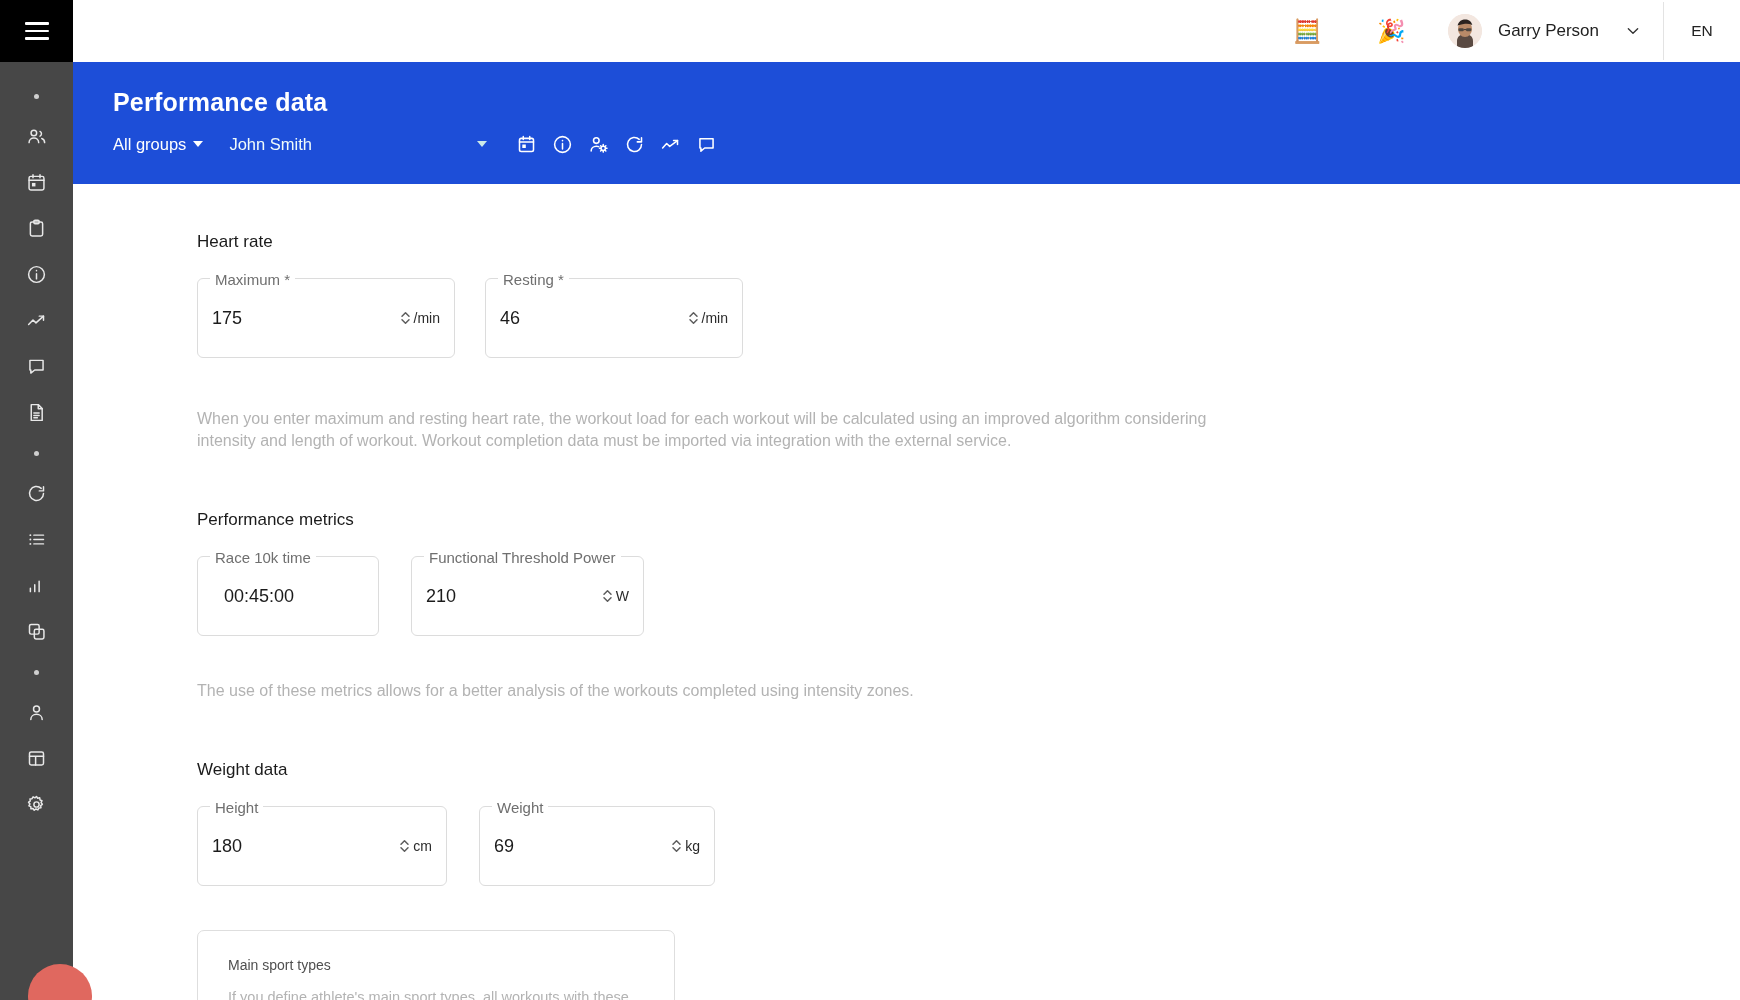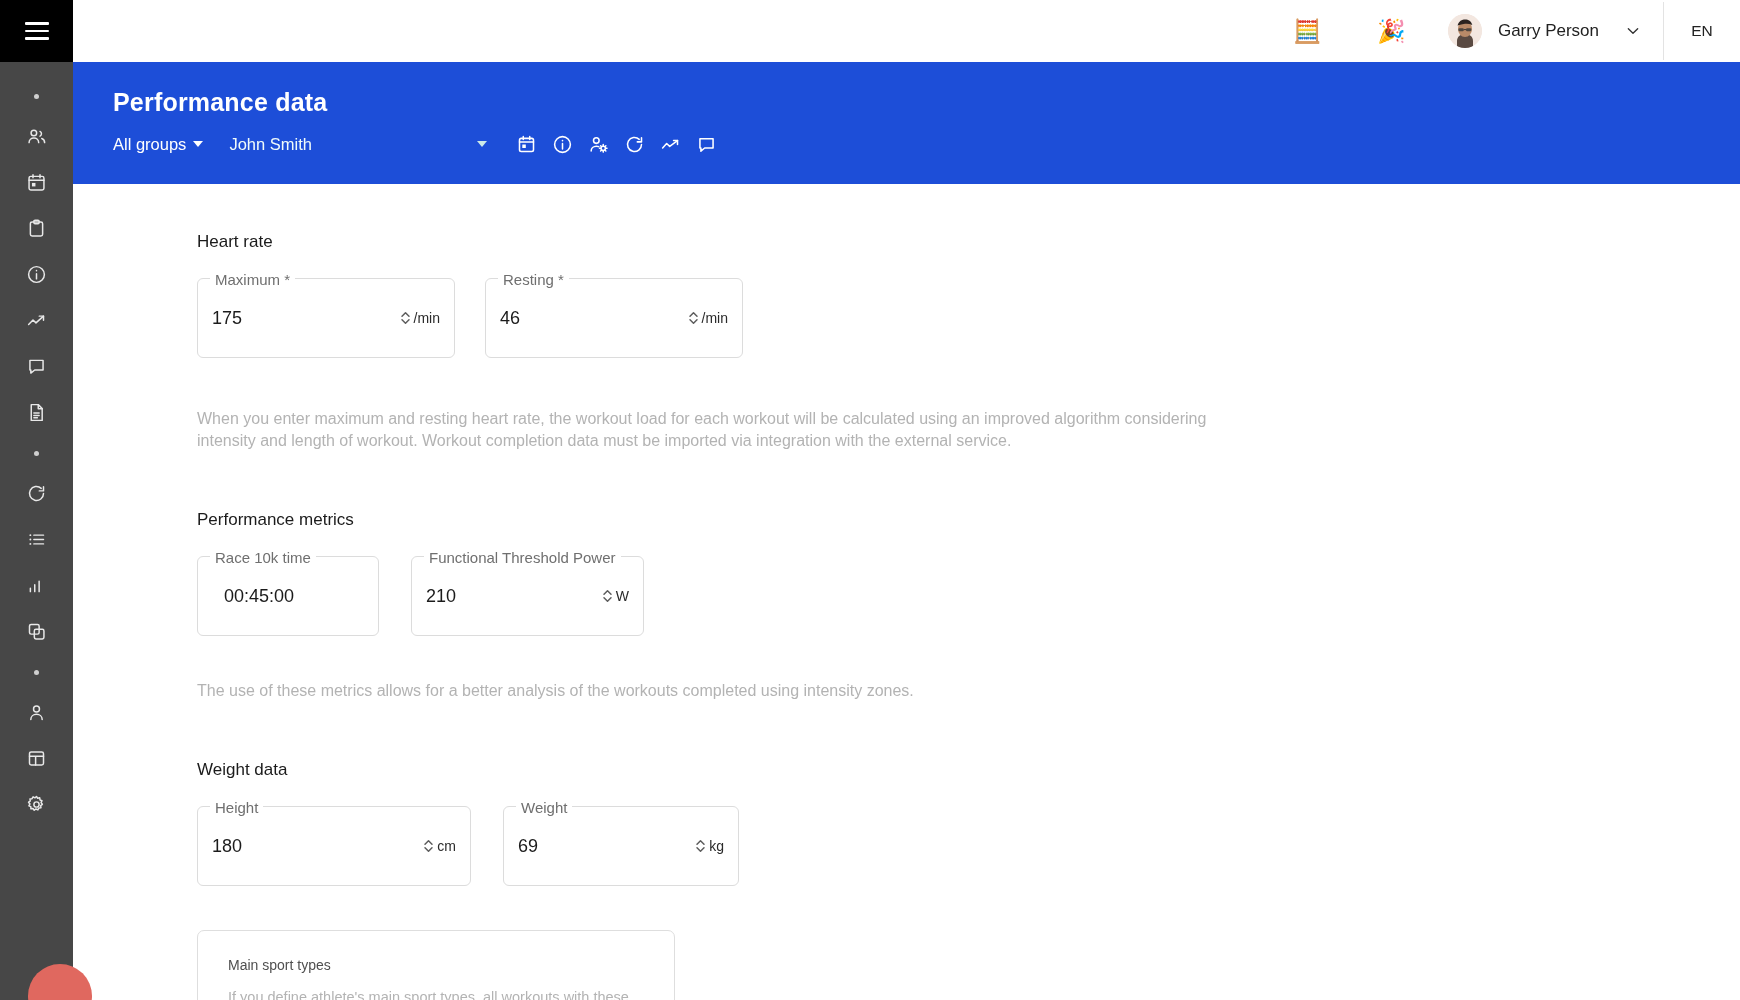--- a/index.html
+++ b/index.html
@@ -375,21 +375,21 @@
               <span class="tf-unit">W</span>
             </span>
           </div>
         </div>
         <div class="help-text" style="margin-bottom:58px;">The use of these metrics allows for a better analysis of the workouts completed using intensity zones.</div>
       </div>
 
       <div>
         <div class="section-title">Weight data</div>
         <div class="field-row" style="margin-bottom:44px;">
-          <div class="tf" style="width:274px;">
+          <div class="tf" style="width:250px;">
             <span class="tf-label">Height</span>
             <span class="tf-value">180</span>
             <span class="tf-right">
               <span class="spin">
                 <svg viewBox="0 0 12 8">
                     <path d="M2 6L6 2l4 4"></path>
                   </svg>
                 <svg viewBox="0 0 12 8">
                     <path d="M2 2l4 4 4-4"></path>
                   </svg>

